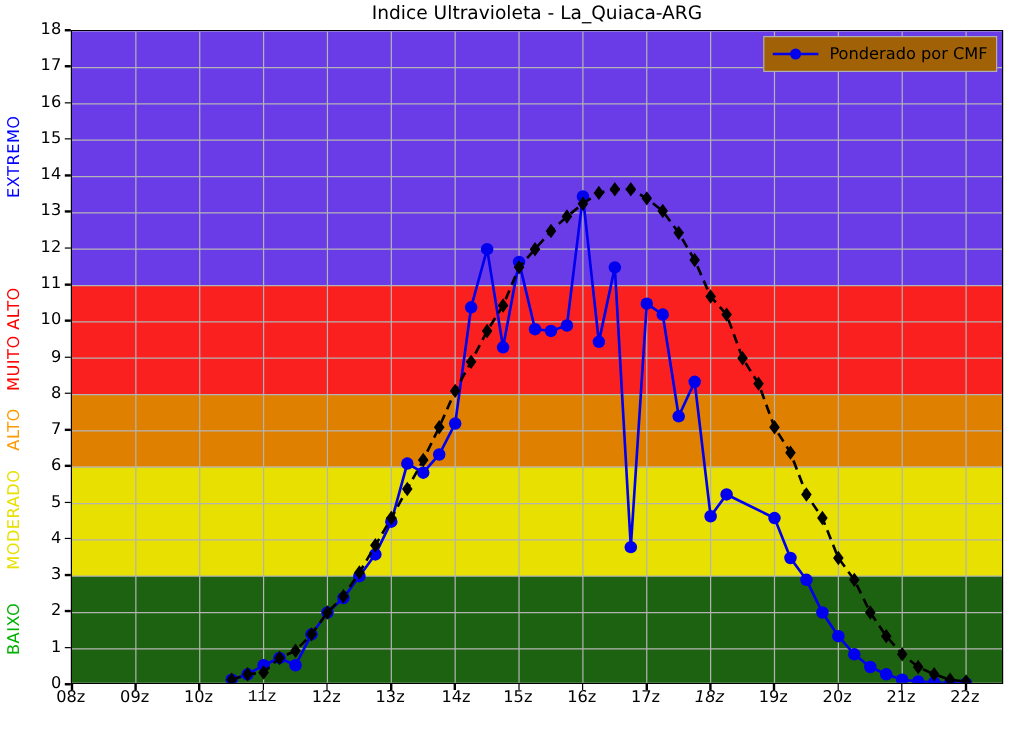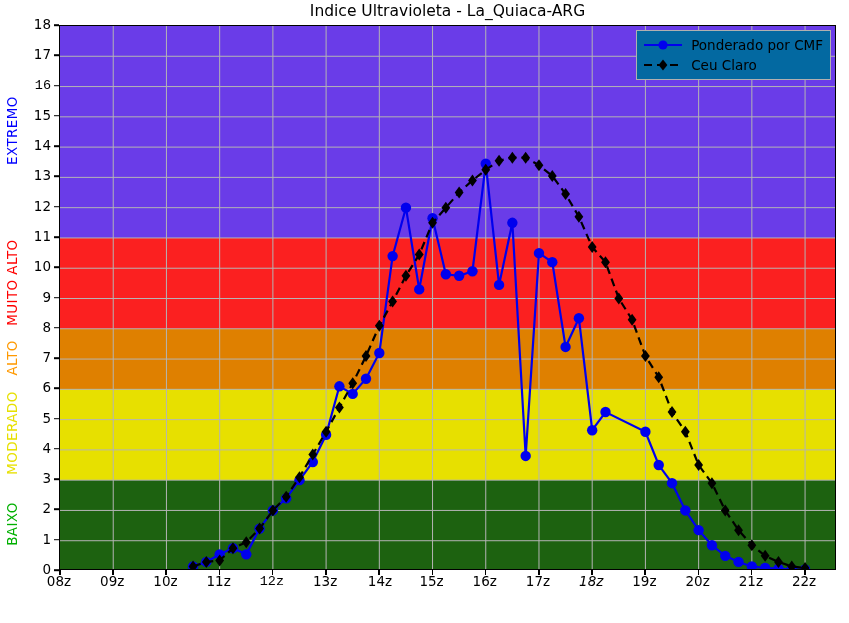--- a/index.html
+++ b/index.html
@@ -98,21 +98,21 @@
     font-weight: 400;
     writing-mode: vertical-rl;
     transform: rotate(180deg);
     transform-origin: center;
     white-space: nowrap;
     letter-spacing: 0.4px;
   }
   #legend {
     position: absolute;
     right: 4px; top: 4px;
-    background: #0369a1;
+    background: #a16207;
     border: 1px solid #b0b0b0;
     padding: 4px 7px 4px 5px;
     font-size: 13.5px;
     color: #000000;
   }
   .legend-row {
     display: flex;
     align-items: center;
     height: 20px;
   }
@@ -273,27 +273,20 @@
       </svg>
 
     <div id="legend">
       <div class="legend-row">
         <svg class="legend-sample" viewBox="0 0 42 18">
           <line x1="2" y1="9" x2="40" y2="9" stroke="#0000ee" stroke-width="2.2"></line>
           <circle cx="21" cy="9" r="4.6" fill="#0000ee"></circle>
         </svg>
         <span class="legend-label">Ponderado por CMF</span>
       </div>
-      <div class="legend-row">
-        <svg class="legend-sample" viewBox="0 0 42 18">
-          <line x1="2" y1="9" x2="40" y2="9" stroke="#000000" stroke-width="2.2" stroke-dasharray="8,5"></line>
-          <polygon points="21,3.6 25.4,9 21,14.4 16.6,9" fill="#000000"></polygon>
-        </svg>
-        <span class="legend-label">Ceu Claro</span>
-      </div>
     </div>
   </div>
 
   <div id="ytick-layer">
       <div class="ytick-item" style="top: 570px;">0</div>
       <div class="ytick-mark" style="top: 570px;"></div>
       <div class="ytick-item" style="top: 539.722px;">1</div>
       <div class="ytick-mark" style="top: 539.722px;"></div>
       <div class="ytick-item" style="top: 509.444px;">2</div>
       <div class="ytick-mark" style="top: 509.444px;"></div>
@@ -316,37 +309,37 @@
       <div class="ytick-item" style="top: 236.944px;">11</div>
       <div class="ytick-mark" style="top: 236.944px;"></div>
       <div class="ytick-item" style="top: 206.667px;">12</div>
       <div class="ytick-mark" style="top: 206.667px;"></div>
       <div class="ytick-item" style="top: 176.389px;">13</div>
       <div class="ytick-mark" style="top: 176.389px;"></div>
       <div class="ytick-item" style="top: 146.111px;">14</div>
       <div class="ytick-mark" style="top: 146.111px;"></div>
       <div class="ytick-item" style="top: 115.833px;">15</div>
       <div class="ytick-mark" style="top: 115.833px;"></div>
-      <div class="ytick-item" style="top: 85.5556px; font-family: Liberation Mono, monospace;">16</div>
+      <div class="ytick-item" style="top: 85.5556px;">16</div>
       <div class="ytick-mark" style="top: 85.5556px;"></div>
       <div class="ytick-item" style="top: 55.2778px;">17</div>
       <div class="ytick-mark" style="top: 55.2778px;"></div>
       <div class="ytick-item" style="top: 25px;">18</div>
       <div class="ytick-mark" style="top: 25px;"></div>
     </div>
   <div id="xtick-layer">
       <div class="xtick-item" style="left: 29px;">08z</div>
       <div class="xtick-mark" style="left: 59px;"></div>
       <div class="xtick-item" style="left: 82.2192px;">09z</div>
       <div class="xtick-mark" style="left: 112.219px;"></div>
       <div class="xtick-item" style="left: 135.438px;">10z</div>
       <div class="xtick-mark" style="left: 165.438px;"></div>
-      <div class="xtick-item" style="left: 188.658px;">11z</div>
+      <div class="xtick-item" style="left: 188.658px; font-family: Liberation Mono, monospace;">11z</div>
       <div class="xtick-mark" style="left: 218.658px;"></div>
-      <div class="xtick-item" style="left: 241.877px; font-family: Liberation Mono, monospace;">12z</div>
+      <div class="xtick-item" style="left: 241.877px;">12z</div>
       <div class="xtick-mark" style="left: 271.877px;"></div>
       <div class="xtick-item" style="left: 295.096px;">13z</div>
       <div class="xtick-mark" style="left: 325.096px;"></div>
       <div class="xtick-item" style="left: 350px;">14z</div>
       <div class="xtick-mark" style="left: 378.315px;"></div>
       <div class="xtick-item" style="left: 401.534px;">15z</div>
       <div class="xtick-mark" style="left: 431.534px;"></div>
       <div class="xtick-item" style="left: 454.753px;">16z</div>
       <div class="xtick-mark" style="left: 484.753px;"></div>
       <div class="xtick-item" style="left: 507.973px;">17z</div>

